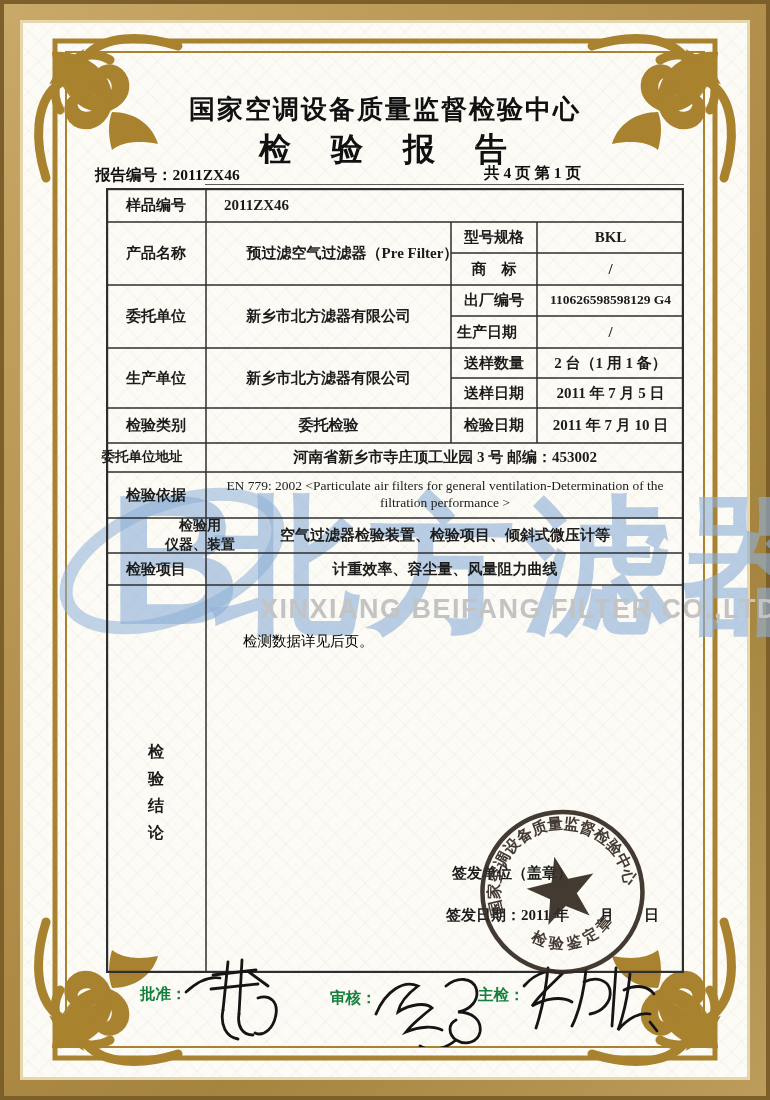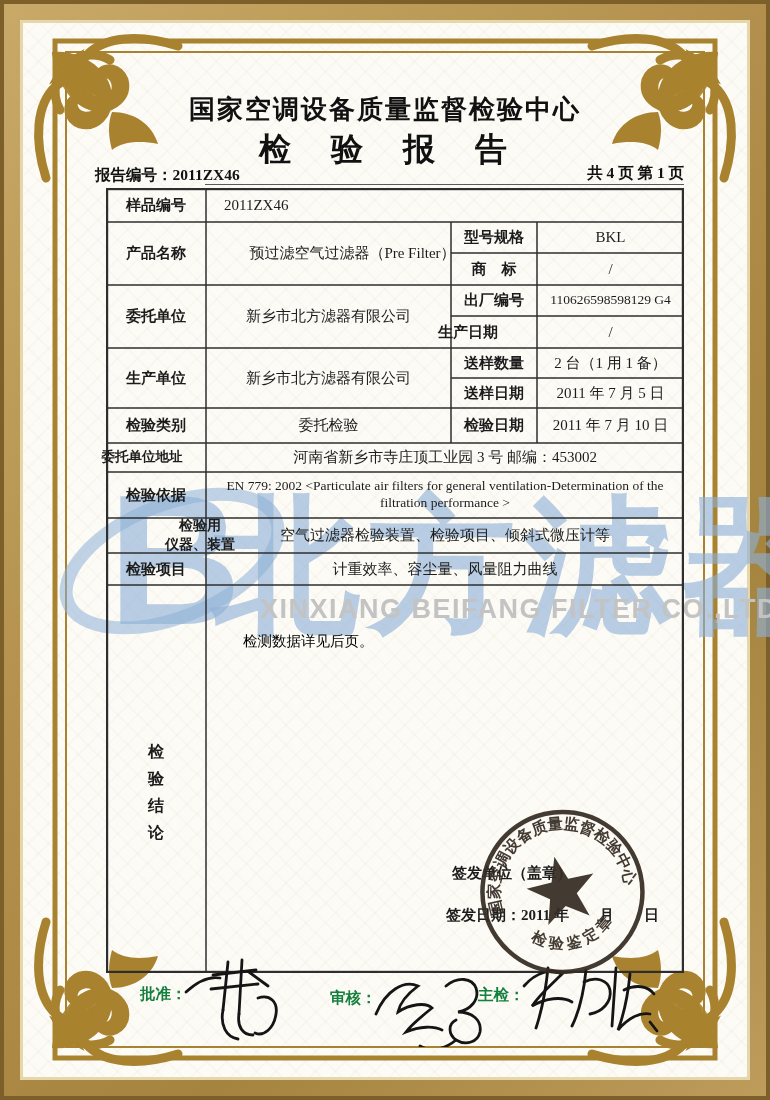--- a/index.html
+++ b/index.html
@@ -9,27 +9,27 @@
   .band-outer{position:absolute;inset:0;background:#7d5f2a;}
   .band-mid{position:absolute;inset:4px;background:linear-gradient(135deg,#c9a968 0%,#b3904d 40%,#a5843f 70%,#bd9c5c 100%);}
   .band-inner-edge{position:absolute;inset:20px;background:#e6d6ab;}
   .paper{position:absolute;inset:23px;background:#fcfbf6;
          background-image:repeating-linear-gradient(45deg,rgba(190,170,130,0.05) 0 2px,transparent 2px 14px),
                           repeating-linear-gradient(-45deg,rgba(190,170,130,0.05) 0 2px,transparent 2px 14px);}
   
   .title-org{left:0;top:92px;width:770px;text-align:center;font-size:26px;font-weight:bold;letter-spacing:2px;color:#111;z-index:2;}
   .title-report{left:0;top:128px;width:770px;text-align:center;font-size:32px;font-weight:bold;letter-spacing:4px;color:#111;z-index:2;}
   .report-no{left:95px;top:165px;font-size:15.5px;font-weight:600;color:#111;z-index:2;}
-  .page-no{left:484px;top:163px;width:200px;text-align:right;font-size:15.5px;font-weight:600;color:#111;z-index:2;}
+  .page-no{left:484px;top:163px;width:200px;text-align:left;font-size:15.5px;font-weight:600;color:#111;z-index:2;}
   .report-underline{left:205px;top:184px;width:479px;height:0;border-top:1.3px solid #5a5a5a;z-index:2;}
   
   .cell{position:absolute;display:flex;align-items:center;justify-content:center;text-align:center;
         font-size:15px;color:#1c1c1c;z-index:2;line-height:1.25;}
   .lab{font-weight:600;}
-  .val{font-weight:400;}
+  .val{font-weight:700;}
   .left-al{justify-content:flex-start;padding-left:18px;box-sizing:border-box;text-align:left;}
   .small-tx{font-size:13.5px;}
   .two-line{flex-direction:column;line-height:1.3;}
   .vert-label{writing-mode:vertical-lr;text-orientation:upright;letter-spacing:27px;font-size:16px;font-weight:600;}
   .concl-text{display:block;text-align:left;font-size:14.5px;line-height:38px;text-indent:2em;font-weight:500;}
   .issue-line{position:absolute;font-size:15px;font-weight:600;color:#1c1c1c;z-index:2;white-space:pre;}
   
   .wm-cn{left:212px;top:468px;font-size:148px;font-weight:bold;letter-spacing:8px;white-space:nowrap;
          color:rgba(142,176,215,0.62);z-index:1;font-family:"Liberation Sans",sans-serif;}
   .wm-en{left:260px;top:594px;font-size:27px;font-weight:600;letter-spacing:1.5px;color:#c3c3c3;z-index:1;
@@ -111,21 +111,21 @@
 <div class="cell val" style="left:206px;top:222px;width:245px;height:63px;margin-left:24px;">预过滤空气过滤器（Pre Filter）</div>
 <div class="cell lab" style="left:451px;top:222px;width:86px;height:31px;">型号规格</div>
 <div class="cell val" style="left:537px;top:222px;width:147px;height:31px;">BKL</div>
 <div class="cell lab" style="left:451px;top:253px;width:86px;height:32px;">商　标</div>
 <div class="cell val" style="left:537px;top:253px;width:147px;height:32px;">/</div>
 
 <div class="cell lab" style="left:106px;top:285px;width:100px;height:63px;">委托单位</div>
 <div class="cell val" style="left:206px;top:285px;width:245px;height:63px;">新乡市北方滤器有限公司</div>
 <div class="cell lab" style="left:451px;top:285px;width:86px;height:31px;">出厂编号</div>
 <div class="cell val small-tx" style="left:537px;top:285px;width:147px;height:31px;">110626598598129 G4</div>
-<div class="cell lab" style="left:432px;top:316px;width:72px;height:32px;border-radius:16px;">生产日期</div>
+<div class="cell lab" style="left:451px;top:316px;width:72px;height:32px;border-radius:16px;">生产日期</div>
 <div class="cell val" style="left:537px;top:316px;width:147px;height:32px;">/</div>
 
 <div class="cell lab" style="left:106px;top:348px;width:100px;height:60px;">生产单位</div>
 <div class="cell val" style="left:206px;top:348px;width:245px;height:60px;">新乡市北方滤器有限公司</div>
 <div class="cell lab" style="left:451px;top:348px;width:86px;height:30px;">送样数量</div>
 <div class="cell val" style="left:537px;top:348px;width:147px;height:30px;">2 台（1 用 1 备）</div>
 <div class="cell lab" style="left:451px;top:378px;width:86px;height:30px;">送样日期</div>
 <div class="cell val" style="left:537px;top:378px;width:147px;height:30px;">2011 年 7 月 5 日</div>
 
 <div class="cell lab" style="left:106px;top:408px;width:100px;height:35px;">检验类别</div>

